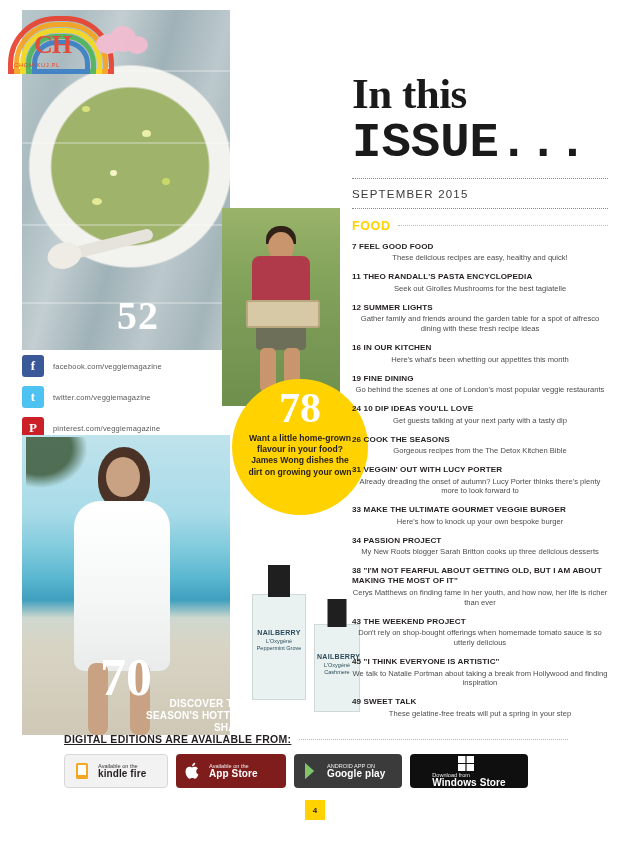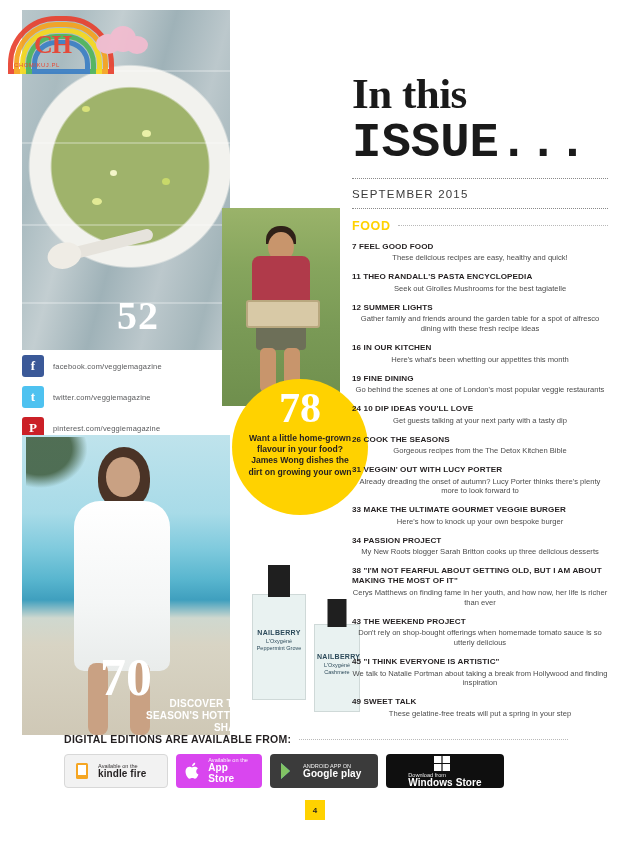--- a/index.html
+++ b/index.html
@@ -143,32 +143,32 @@
   }
   .section-head .sh-txt{color:#ffd200;font-size:12.5px;font-weight:700;letter-spacing:.6px;}
   .section-head .sh-rule{flex:1;height:0;border-top:1px dotted #b9b9b9;margin-left:7px;}
 
   .toc-item{margin-top:9px;}
   .toc-item .t-head{font-size:8.1px;font-weight:700;color:#231f20;letter-spacing:.1px;line-height:1.25;text-transform:uppercase;}
   .toc-item .t-body{font-size:7.6px;color:#4c4c4c;line-height:1.3;margin-top:1.5px;text-align:center;}
 
   
   .footer{position:absolute;left:64px;top:733px;width:504px;}
-  .digi-row{display:flex;align-items:center;}
+  .digi-row{display:flex;align-items:center;text-decoration:underline;}
   .digi-txt{font-size:10.5px;font-weight:700;letter-spacing:.3px;color:#231f20;white-space:nowrap;}
   .digi-rule{flex:1;height:0;border-top:1px dotted #b9b9b9;margin-left:8px;}
 
   .badges{display:flex;gap:8px;margin-top:9px;}
   .badge{height:34px;border-radius:4px;display:flex;align-items:center;padding:0 7px;box-sizing:border-box;color:#fff;}
   .badge .bi{width:20px;height:20px;margin-right:6px;display:flex;align-items:center;justify-content:center;}
   .badge .bt{line-height:1.08;}
   .badge .bt .s{display:block;font-size:5.6px;opacity:.92;}
   .badge .bt .b{display:block;font-size:10px;font-weight:700;letter-spacing:.1px;}
   .kindle{background:#f2f2f2;color:#231f20;border:1px solid #d8d8d8;width:104px;}
-  .appstore{background:#d946ef;width:86px;}
+  .appstore{background:#7f1d1d;width:110px;}
   .gplay{background:#3b3b3b;width:108px;}
   .winstore{background:#0f0f0f;width:118px;flex-direction:column;}
 
   .pagenum{
     position:absolute;left:305px;top:800px;width:20px;height:20px;background:#ffd200;
     display:flex;align-items:center;justify-content:center;font-size:8px;font-weight:700;color:#231f20;
   }
 
   
   .wm{position:absolute;left:8px;top:6px;width:150px;height:66px;opacity:.92;}

